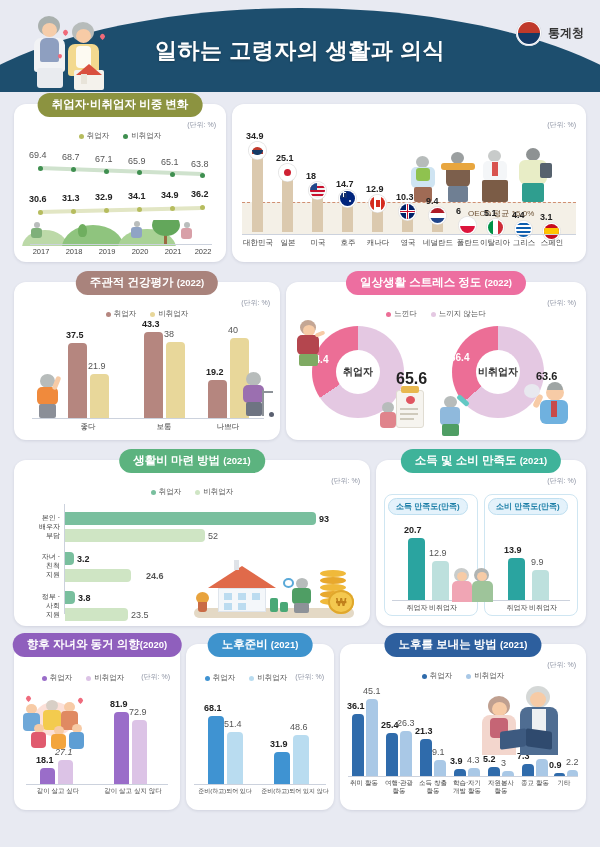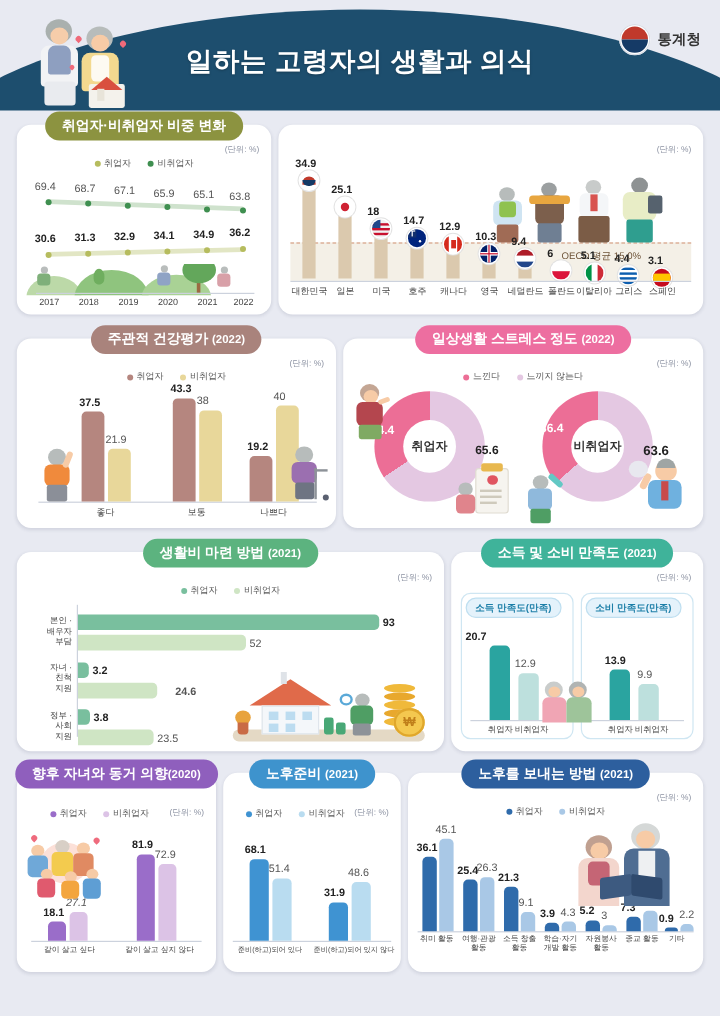--- a/index.html
+++ b/index.html
@@ -403,21 +403,21 @@
       <span class="li">
           <i class="dot" style="background:#e4c8e2"></i>
           <span>느끼지 않는다</span>
         </span>
     </div>
 
     <div class="donut" style="left:26px;top:44px;width:92px;height:92px;background:conic-gradient(#e4c8e2 0deg 236deg, #ec6e96 236deg 360deg);">
       <div class="hole" style="width:44px;height:44px;">취업자</div>
     </div>
     <div class="num" style="left:23px;top:72px;color:#fff;font-size:10px;">34.4</div>
-    <div class="num" style="left:110px;top:88px;font-size:10px;">65.6</div>
+    <div class="num" style="left:110px;top:88px;font-size:16px;">65.6</div>
 
     <div class="donut" style="left:166px;top:44px;width:92px;height:92px;background:conic-gradient(#e4c8e2 0deg 229deg, #ec6e96 229deg 360deg);">
       <div class="hole" style="width:44px;height:44px;">비취업자</div>
     </div>
     <div class="num" style="left:164px;top:70px;color:#fff;font-size:10px;">36.4</div>
     <div class="num" style="left:250px;top:88px;font-size:11px;">63.6</div>
 
     <div class="ill" style="left:8px;top:36px;width:34px;height:48px;">
       <div class="circ" style="left:6px;top:2px;width:16px;height:15px;background:#c4a694;"></div>
       <div class="circ" style="left:9px;top:7px;width:12px;height:11px;background:#f7cba6;"></div>
@@ -525,21 +525,21 @@
     </div>
   </div>
 
   <div class="card" id="c6">
     <div class="cap"><span>소득 및 소비 만족도</span> <span class="yr">(2021)</span></div>
     <div class="unit">(단위: %)</div>
 
     <div class="subbox" style="left:8px;top:34px;width:94px;height:122px;"></div>
     <div class="subtitle" style="left:12px;top:38px;">소득 만족도(만족)</div>
     <div class="bar" style="left:32px;top:78px;width:17px;height:62px;background:#2aa4a0;"></div>
-    <div class="num" style="left:12px;top:65px;">20.7</div>
+    <div class="num" style="left:28px;top:65px;">20.7</div>
     <div class="bar" style="left:56px;top:101px;width:17px;height:39px;background:#bde0dd;"></div>
     <div class="num light" style="left:53px;top:88px;">12.9</div>
     <div class="axis" style="left:16px;top:140px;width:78px;"></div>
     <div class="vlabel" style="left:24px;top:143px;width:34px;font-size:7px;">취업자</div>
     <div class="vlabel" style="left:49px;top:143px;width:36px;font-size:7px;">비취업자</div>
 
     <div class="subbox" style="left:108px;top:34px;width:94px;height:122px;"></div>
     <div class="subtitle" style="left:112px;top:38px;">소비 만족도(만족)</div>
     <div class="bar" style="left:132px;top:98px;width:17px;height:42px;background:#2aa4a0;"></div>
     <div class="num" style="left:128px;top:85px;">13.9</div>

